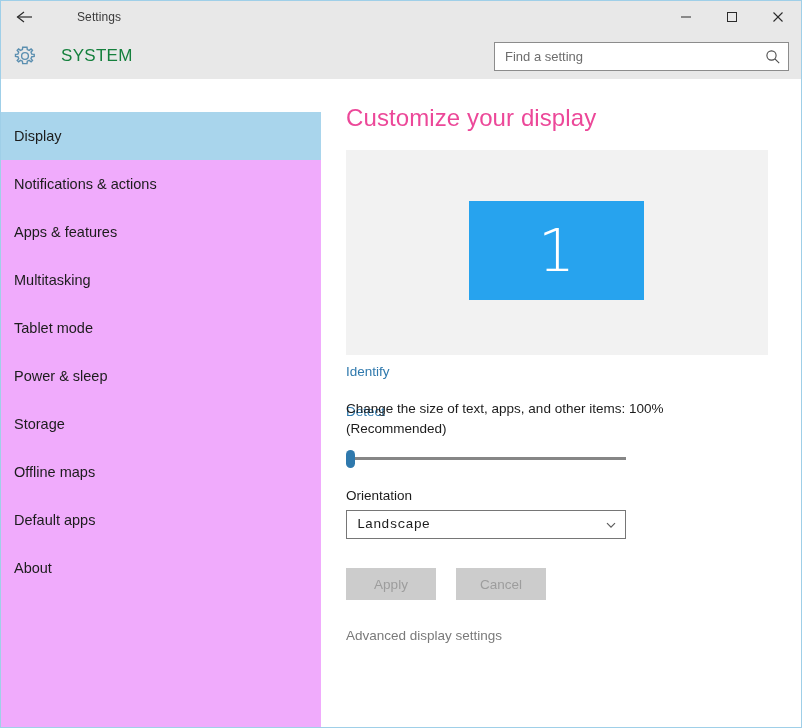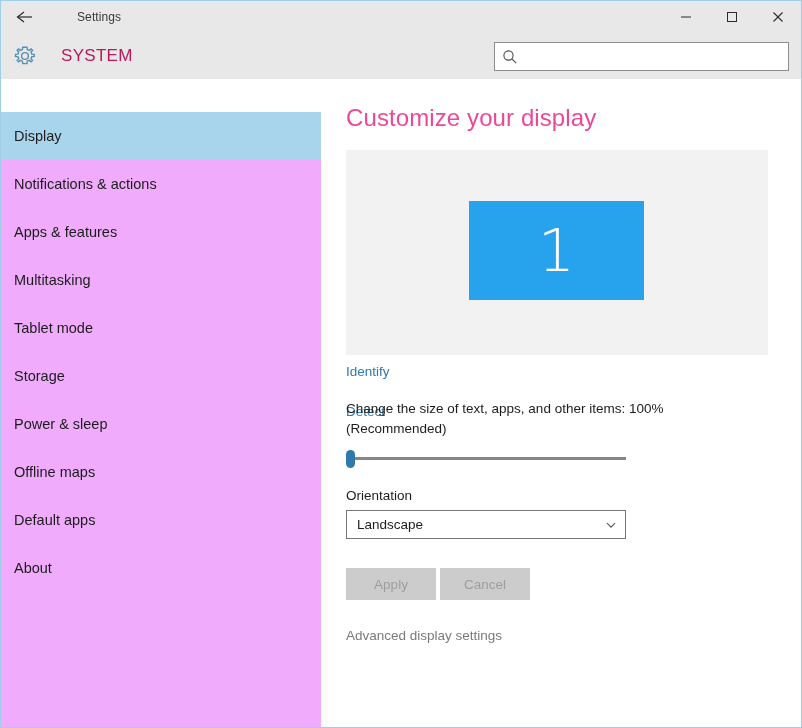--- a/index.html
+++ b/index.html
@@ -74,21 +74,21 @@
   }
   #gear-wrap {
     width: 48px;
     height: 46px;
     display: flex;
     align-items: center;
     justify-content: center;
   }
   #system-title {
     font-size: 17px;
-    color: #be185d;
+    color: #15803d;
     margin-left: 12px;
     letter-spacing: .3px;
   }
   #search-wrap {
     position: absolute;
     left: 493px;
     top: 41px;
     width: 295px;
     height: 29px;
     background: #ffffff;
@@ -241,39 +241,40 @@
     left: 25px;
     top: 431px;
     width: 280px;
     height: 29px;
     border: 1px solid #767676;
     box-sizing: border-box;
     background: #ffffff;
     display: flex;
     align-items: center;
     cursor: default;
+    font-family: Liberation Mono, monospace;
   }
   #orientation-value {
     font-size: 13.5px;
     color: #1c1c1c;
     padding-left: 10px;
     flex: 1;
   }
   #orientation-chevron {
     width: 28px;
     display: flex;
     align-items: center;
     justify-content: center;
   }
   #button-row {
     position: absolute;
     left: 25px;
     top: 489px;
     display: flex;
-    gap: 4px;
+    gap: 20px;
     border-radius: 8px;
   }
   .flat-btn {
     width: 90px;
     height: 32px;
     background: #cccccc;
     border: 0;
     font-family: "Liberation Sans", sans-serif;
     font-size: 13.5px;
     color: #9d9d9d;
@@ -337,20 +338,21 @@
         <g fill="none" stroke="#5b8fb0" stroke-width="1.4">
           <circle cx="13" cy="13" r="3.4"></circle>
           <path d="M13 4.2 L15 4.2 L15.3 6.6 L17.2 7.4 L19.1 5.9 L20.5 7.3 L19.0 9.2 L19.8 11.1 L22.2 11.4 L22.2 13.4 L19.8 13.7 L19.0 15.6 L20.5 17.5 L19.1 18.9 L17.2 17.4 L15.3 18.2 L15 20.6 L13 20.6 L10.7 20.6 L10.4 18.2 L8.5 17.4 L6.6 18.9 L5.2 17.5 L6.7 15.6 L5.9 13.7 L3.5 13.4 L3.5 11.4 L5.9 11.1 L6.7 9.2 L5.2 7.3 L6.6 5.9 L8.5 7.4 L10.4 6.6 L10.7 4.2 Z"></path>
         </g>
       </svg>
     </div>
     <div id="system-title">SYSTEM</div>
   </div>
 
   <div id="search-wrap">
+    <input id="search-input" type="text" placeholder="Find a setting" style="">
     <div id="search-icon-btn">
       <svg width="16" height="16" viewBox="0 0 16 16">
         <circle cx="6.5" cy="6.5" r="4.6" fill="none" stroke="#4a4a4a" stroke-width="1.1"></circle>
         <line x1="9.9" y1="9.9" x2="14.2" y2="14.2" stroke="#4a4a4a" stroke-width="1.1"></line>
       </svg>
     </div>
   </div>
 
   <div id="sidebar">
     <div class="nav-item selected">
@@ -362,24 +364,24 @@
     <div class="nav-item">
       <span>Apps &amp; features</span>
     </div>
     <div class="nav-item">
       <span>Multitasking</span>
     </div>
     <div class="nav-item">
       <span>Tablet mode</span>
     </div>
     <div class="nav-item">
+      <span>Power &amp; sleep</span>
+    </div>
+    <div class="nav-item">
       <span>Storage</span>
-    </div>
-    <div class="nav-item">
-      <span>Power &amp; sleep</span>
     </div>
     <div class="nav-item">
       <span>Offline maps</span>
     </div>
     <div class="nav-item">
       <span>Default apps</span>
     </div>
     <div class="nav-item">
       <span>About</span>
     </div>

